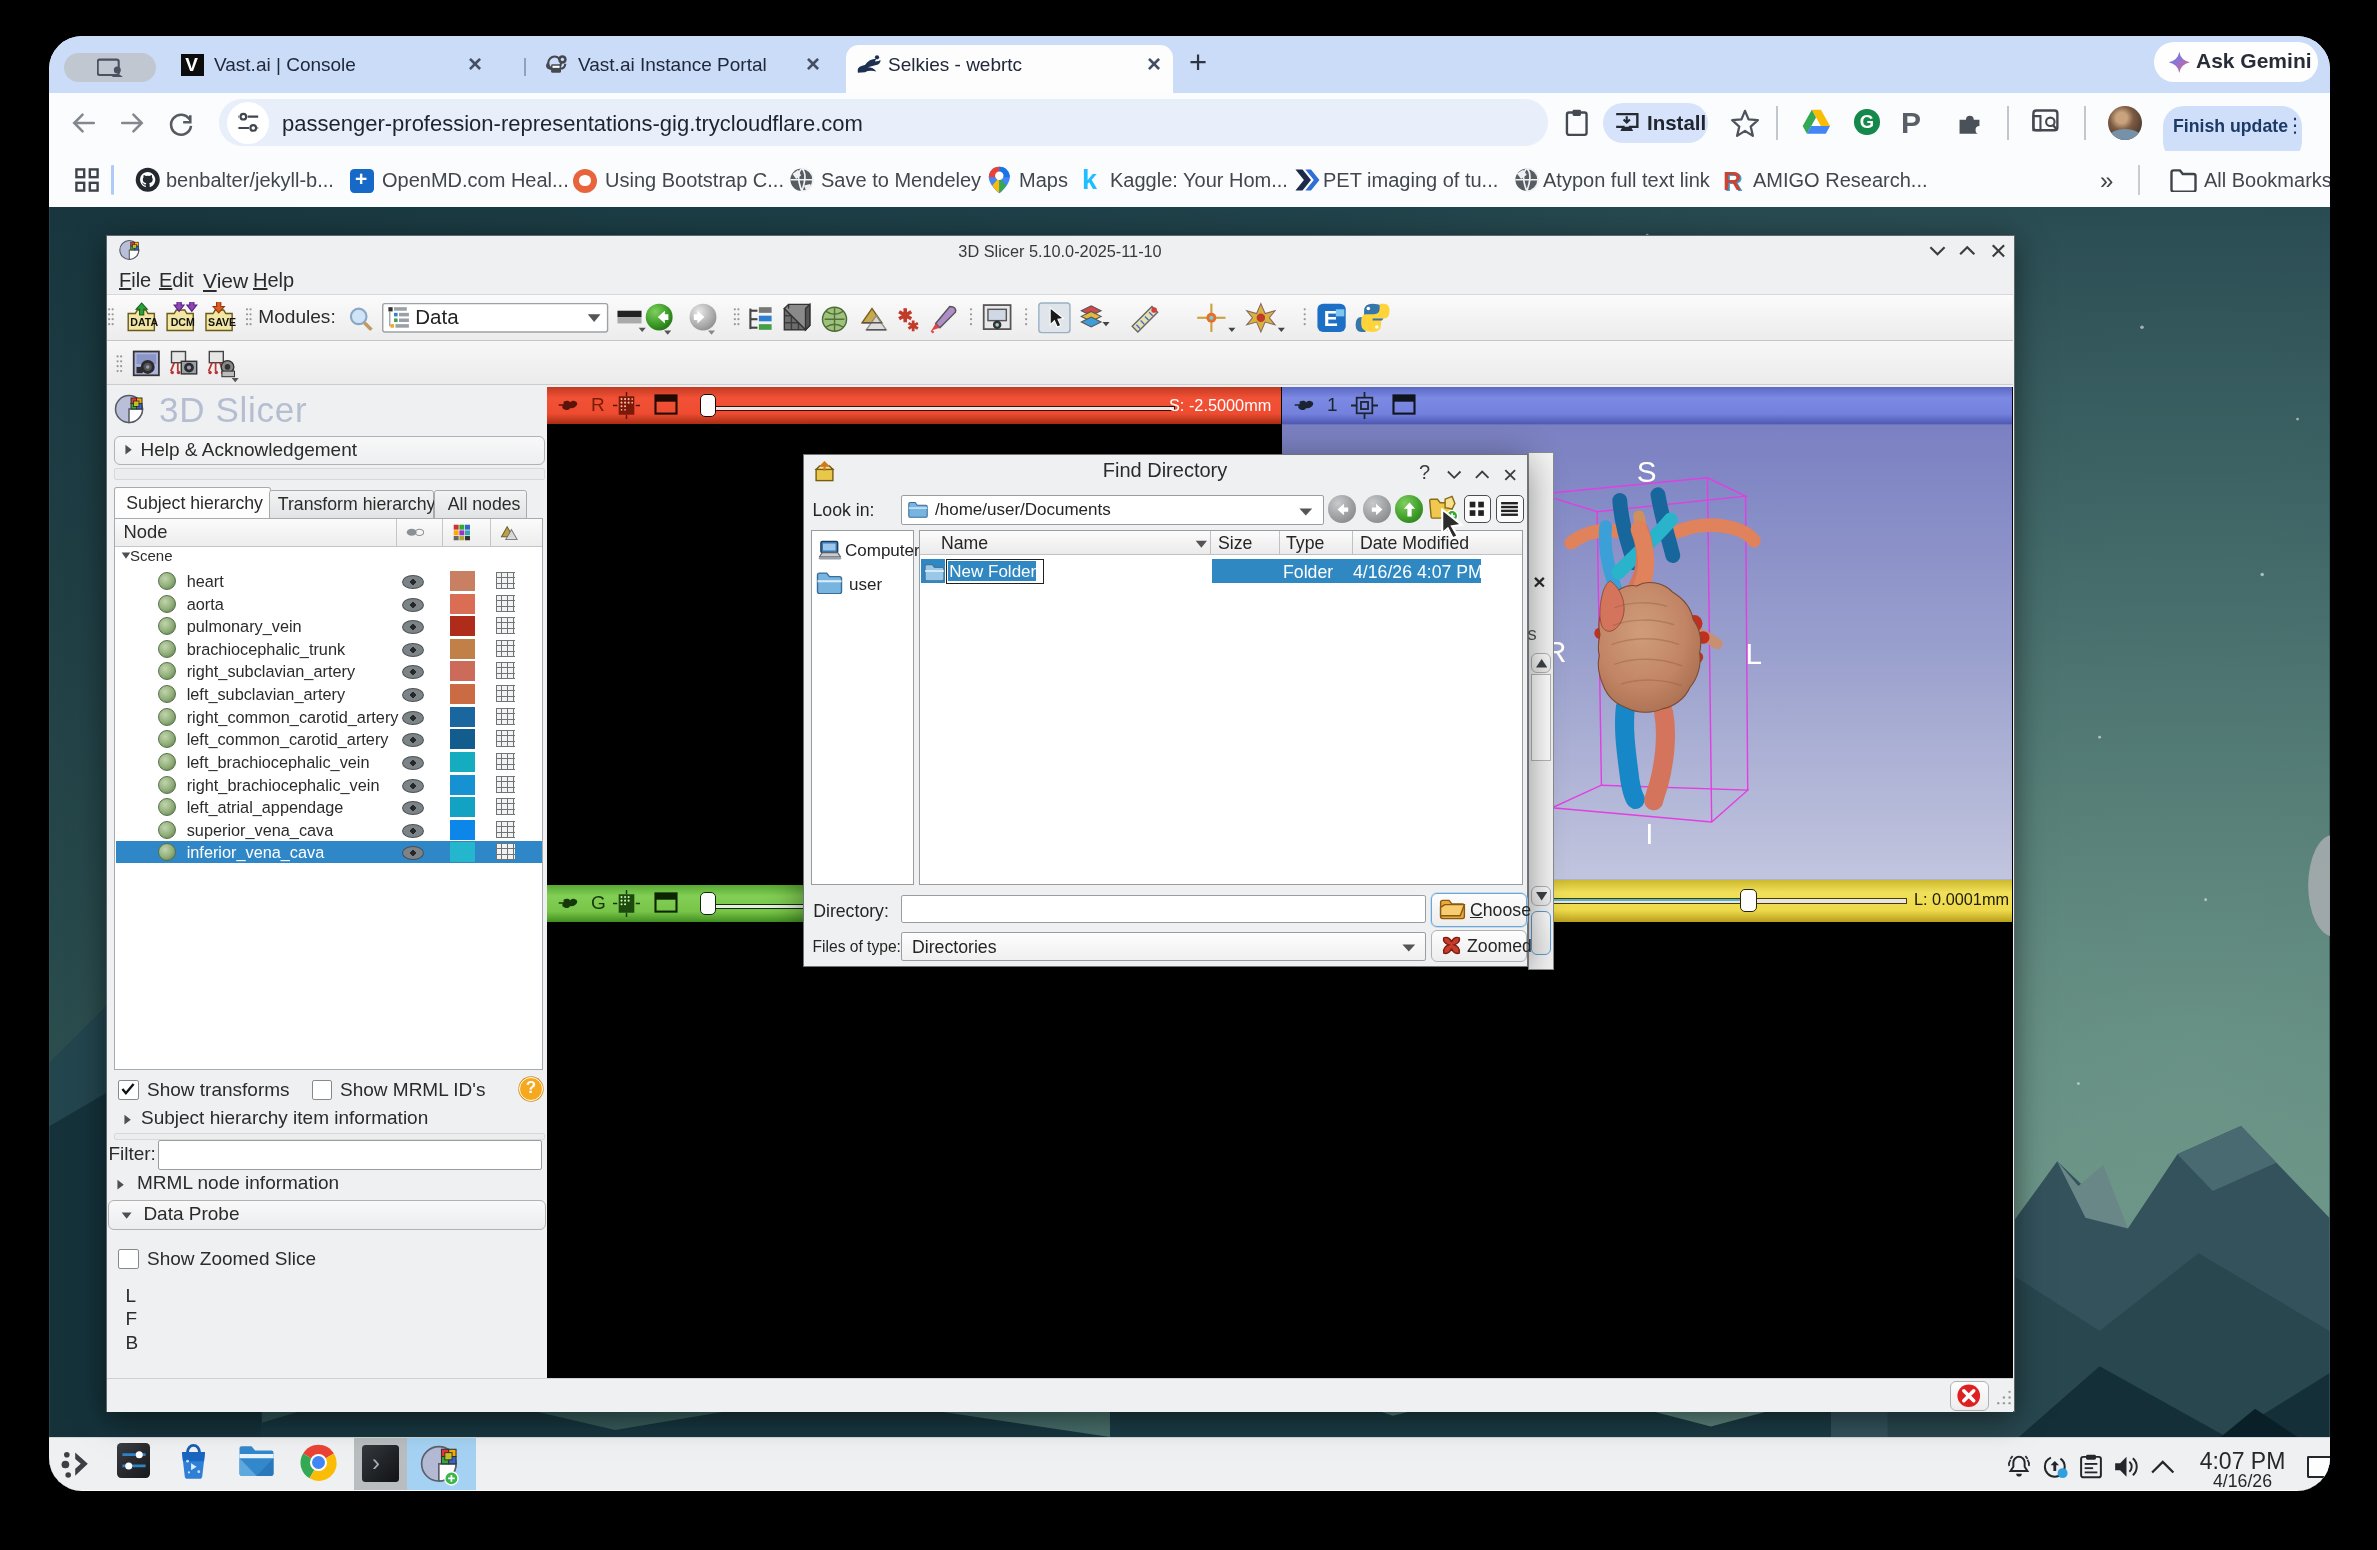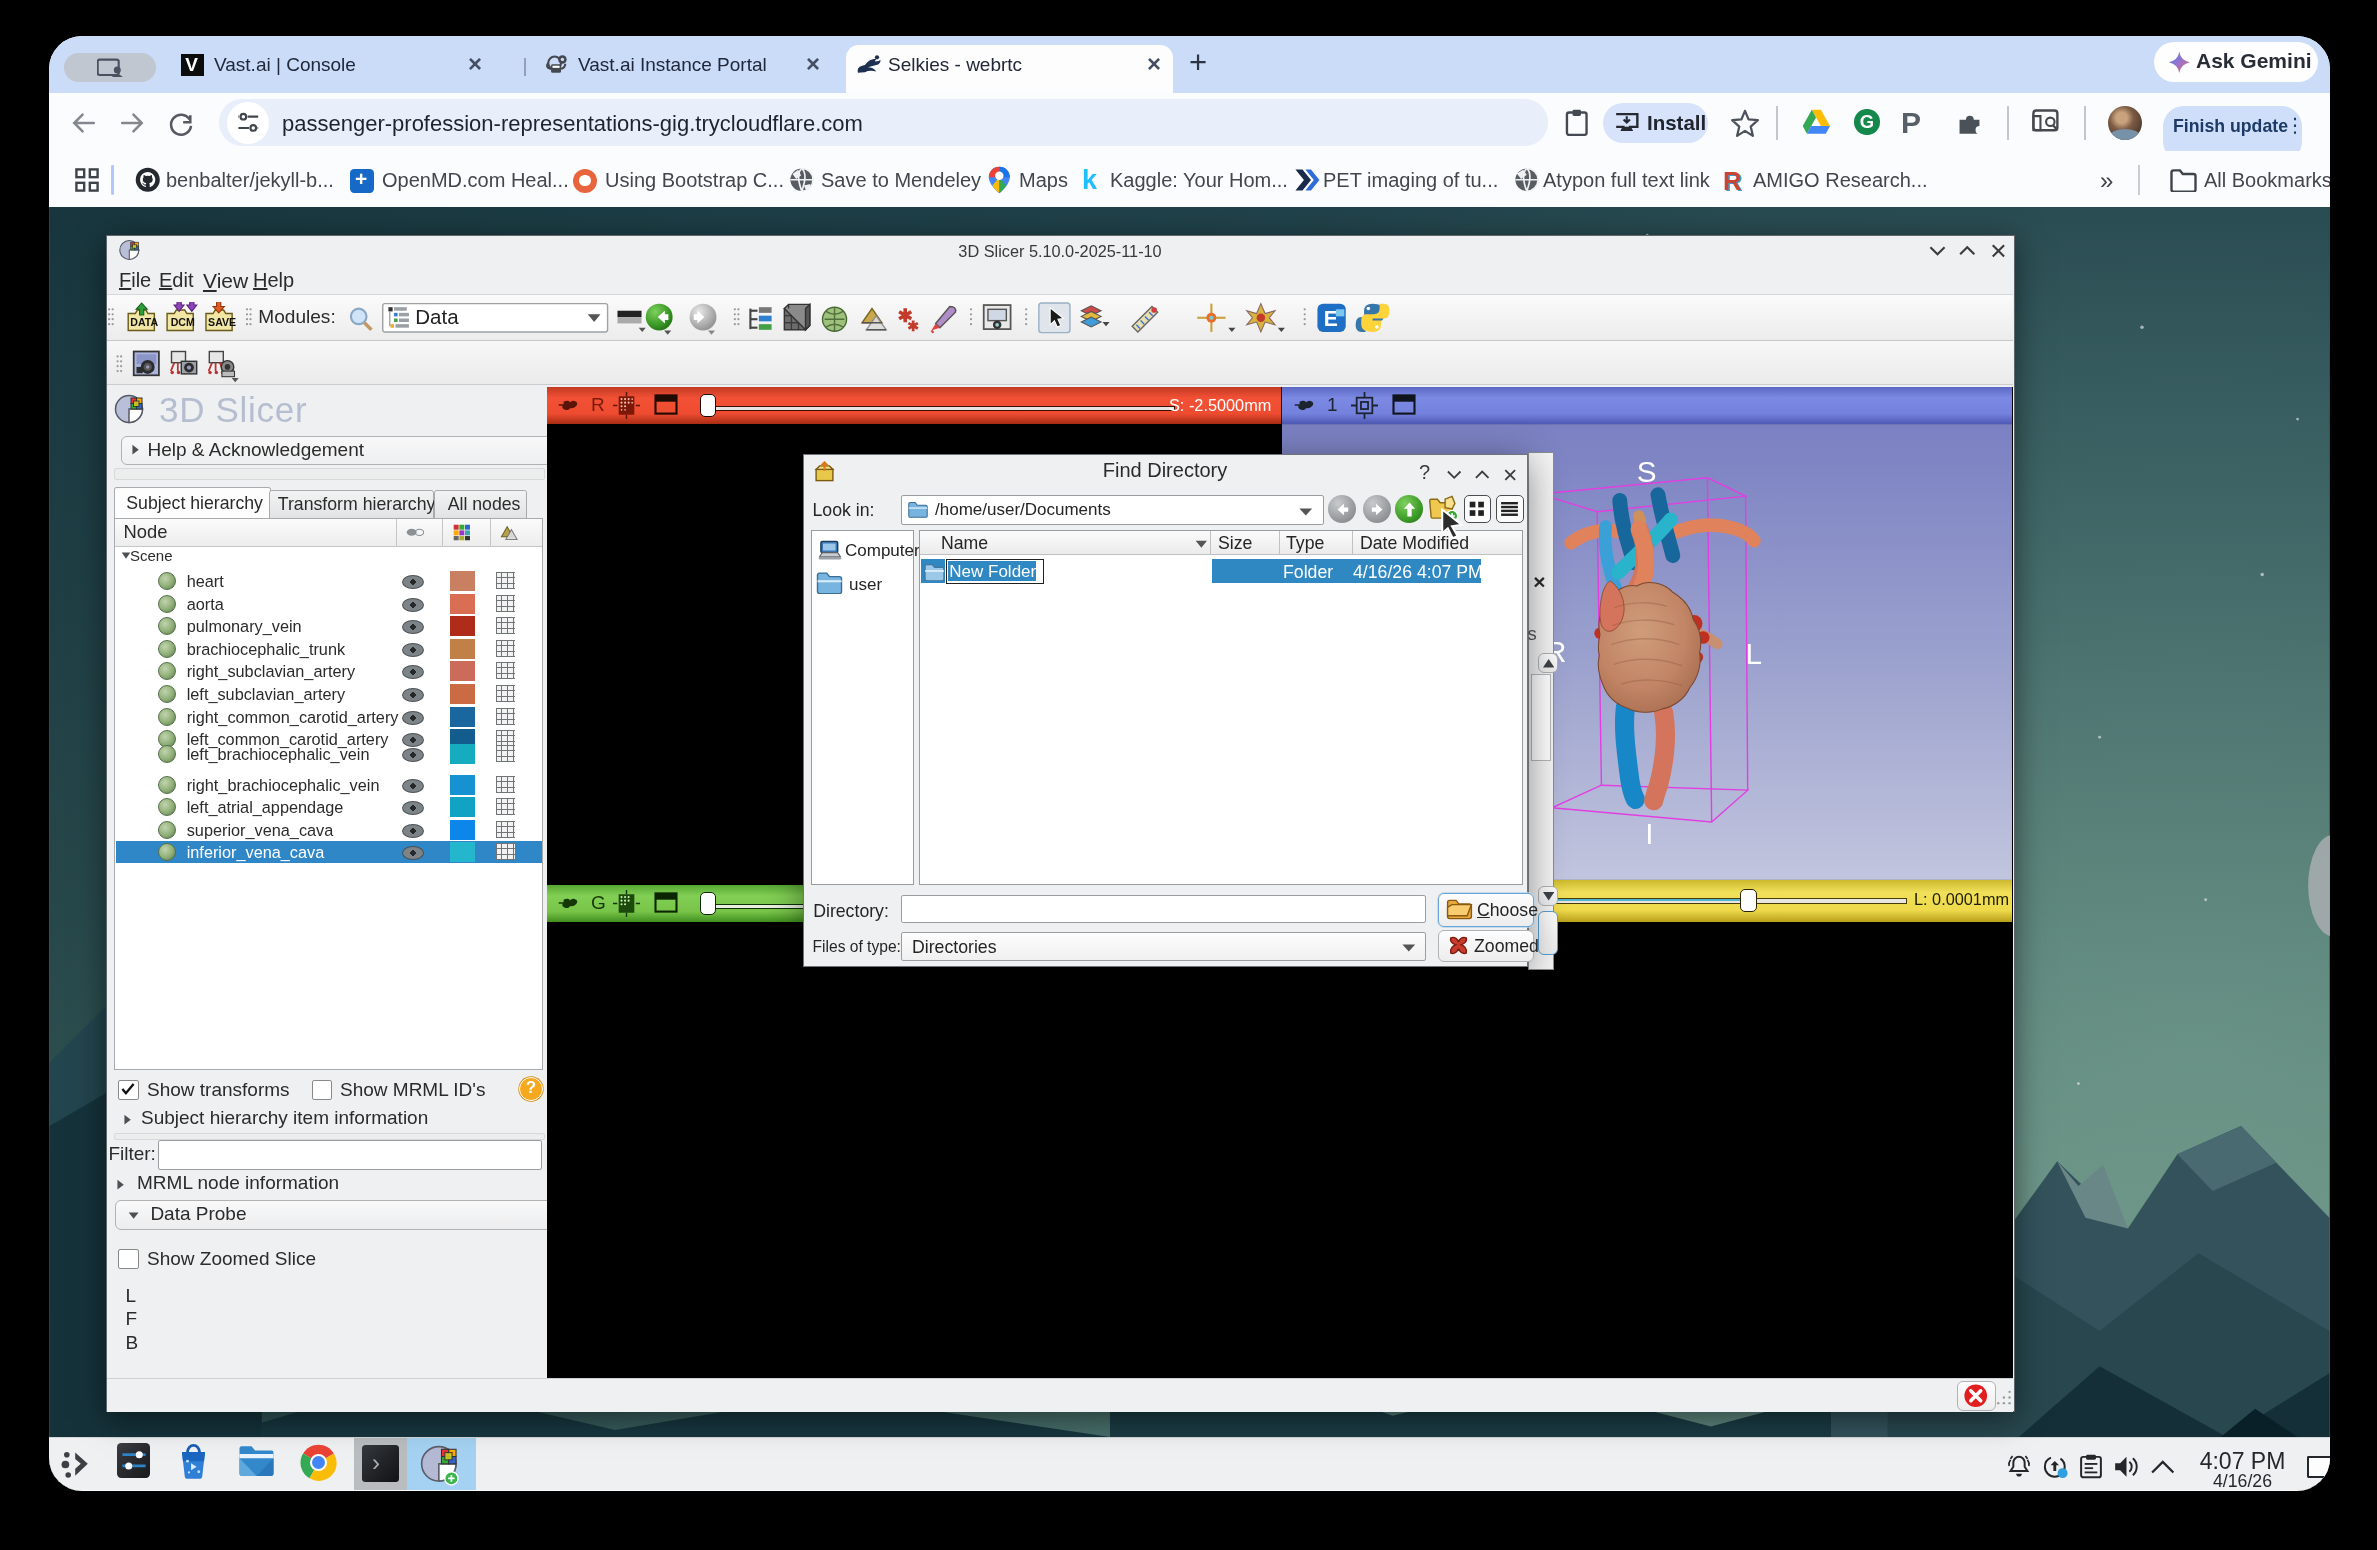--- a/index.html
+++ b/index.html
@@ -5,21 +5,21 @@
 .a{position:absolute;}
 #win{left:49px;top:36px;width:2281px;height:1455px;border-radius:33px;overflow:hidden;background:#fbfcfe;}
 #tabs{left:0;top:0;width:2281px;height:57px;background:#cbdcf9;}
 #tbar{left:0;top:57px;width:2281px;height:58px;background:#fbfcfe;}
 #bmbar{left:0;top:115px;width:2281px;height:57px;background:#fbfcfe;}
 #desk{left:0;top:171px;width:2281px;height:1283px;background:#2a4d55;overflow:hidden;}
 .tabtxt{font-size:19px;color:#20283a;line-height:57px;white-space:nowrap;}
 .x{color:#454f63;font-size:20.5px;font-weight:bold;}
 .bmtxt{font-size:20px;color:#42474d;white-space:nowrap;}
 #slicer{left:57px;top:27.6px;width:1909px;height:1177px;background:#eff0f1;border:1.4px solid #5f676c;box-sizing:border-box;box-shadow:0 5.7px 28px rgba(0,0,0,.5);}
-.sbtn{background:linear-gradient(#fdfdfd,#ededee);border:0.7px solid #b0b2b4;border-radius:6px;margin-left:7px;}
+.sbtn{background:linear-gradient(#fdfdfd,#ededee);border:0.7px solid #b0b2b4;border-radius:6px;}
 .groove{border:0.7px solid #d6d8da;border-radius:2.1px;background:#eceded;}
 .etxt{font-size:19px;color:#2b2b2b;white-space:nowrap;}
 #fdlg{left:754px;top:247px;width:725px;height:513px;background:#eff0f1;border:1.4px solid #707478;box-sizing:border-box;box-shadow:0 7px 35px rgba(0,0,0,.45);}
 .inbox{background:#fff;border:0.7px solid #9a9da0;border-radius:2.1px;}
 .dlbl{font-size:18.4px;color:#252525;white-space:nowrap;}
 .trow{position:absolute;left:0.7px;width:426px;height:22.6px;}
 .tname{position:absolute;left:71px;top:2.1px;font-size:16.3px;color:#2b2b2b;white-space:nowrap;}
 .sw{position:absolute;left:334px;top:1.4px;width:25.5px;height:20px;}
 .trow::before{content:"";position:absolute;left:42px;top:2.1px;width:18.4px;height:18.4px;border-radius:9.2px;background:radial-gradient(circle at 38% 35%,#c2d4ae,#8fae77 55%,#55704a);border:0.7px solid #55704a;box-sizing:border-box;}
 .trow::after{content:"";position:absolute;left:286px;top:5.7px;width:20px;height:12px;border-radius:50%;background:radial-gradient(circle,#26282a 0 24%,#7d8488 25% 100%);border:0.7px solid #4a4f52;}
@@ -725,21 +725,21 @@
   <div class="trow" style="top:187px;">
               <span class="tname">right_common_carotid_artery</span>
               <i class="sw" style="background:#19679e;"></i>
               <i class="gr"></i>
             </div>
   <div class="trow" style="top:209px;">
               <span class="tname">left_common_carotid_artery</span>
               <i class="sw" style="background:#135d8e;"></i>
               <i class="gr"></i>
             </div>
-  <div class="trow" style="top:224px;">
+  <div class="trow" style="top:232px;">
               <span class="tname">left_brachiocephalic_vein</span>
               <i class="sw" style="background:#16acc0;"></i>
               <i class="gr"></i>
             </div>
   <div class="trow" style="top:255px;">
               <span class="tname">right_brachiocephalic_vein</span>
               <i class="sw" style="background:#1691d2;"></i>
               <i class="gr"></i>
             </div>
   <div class="trow" style="top:277px;">

